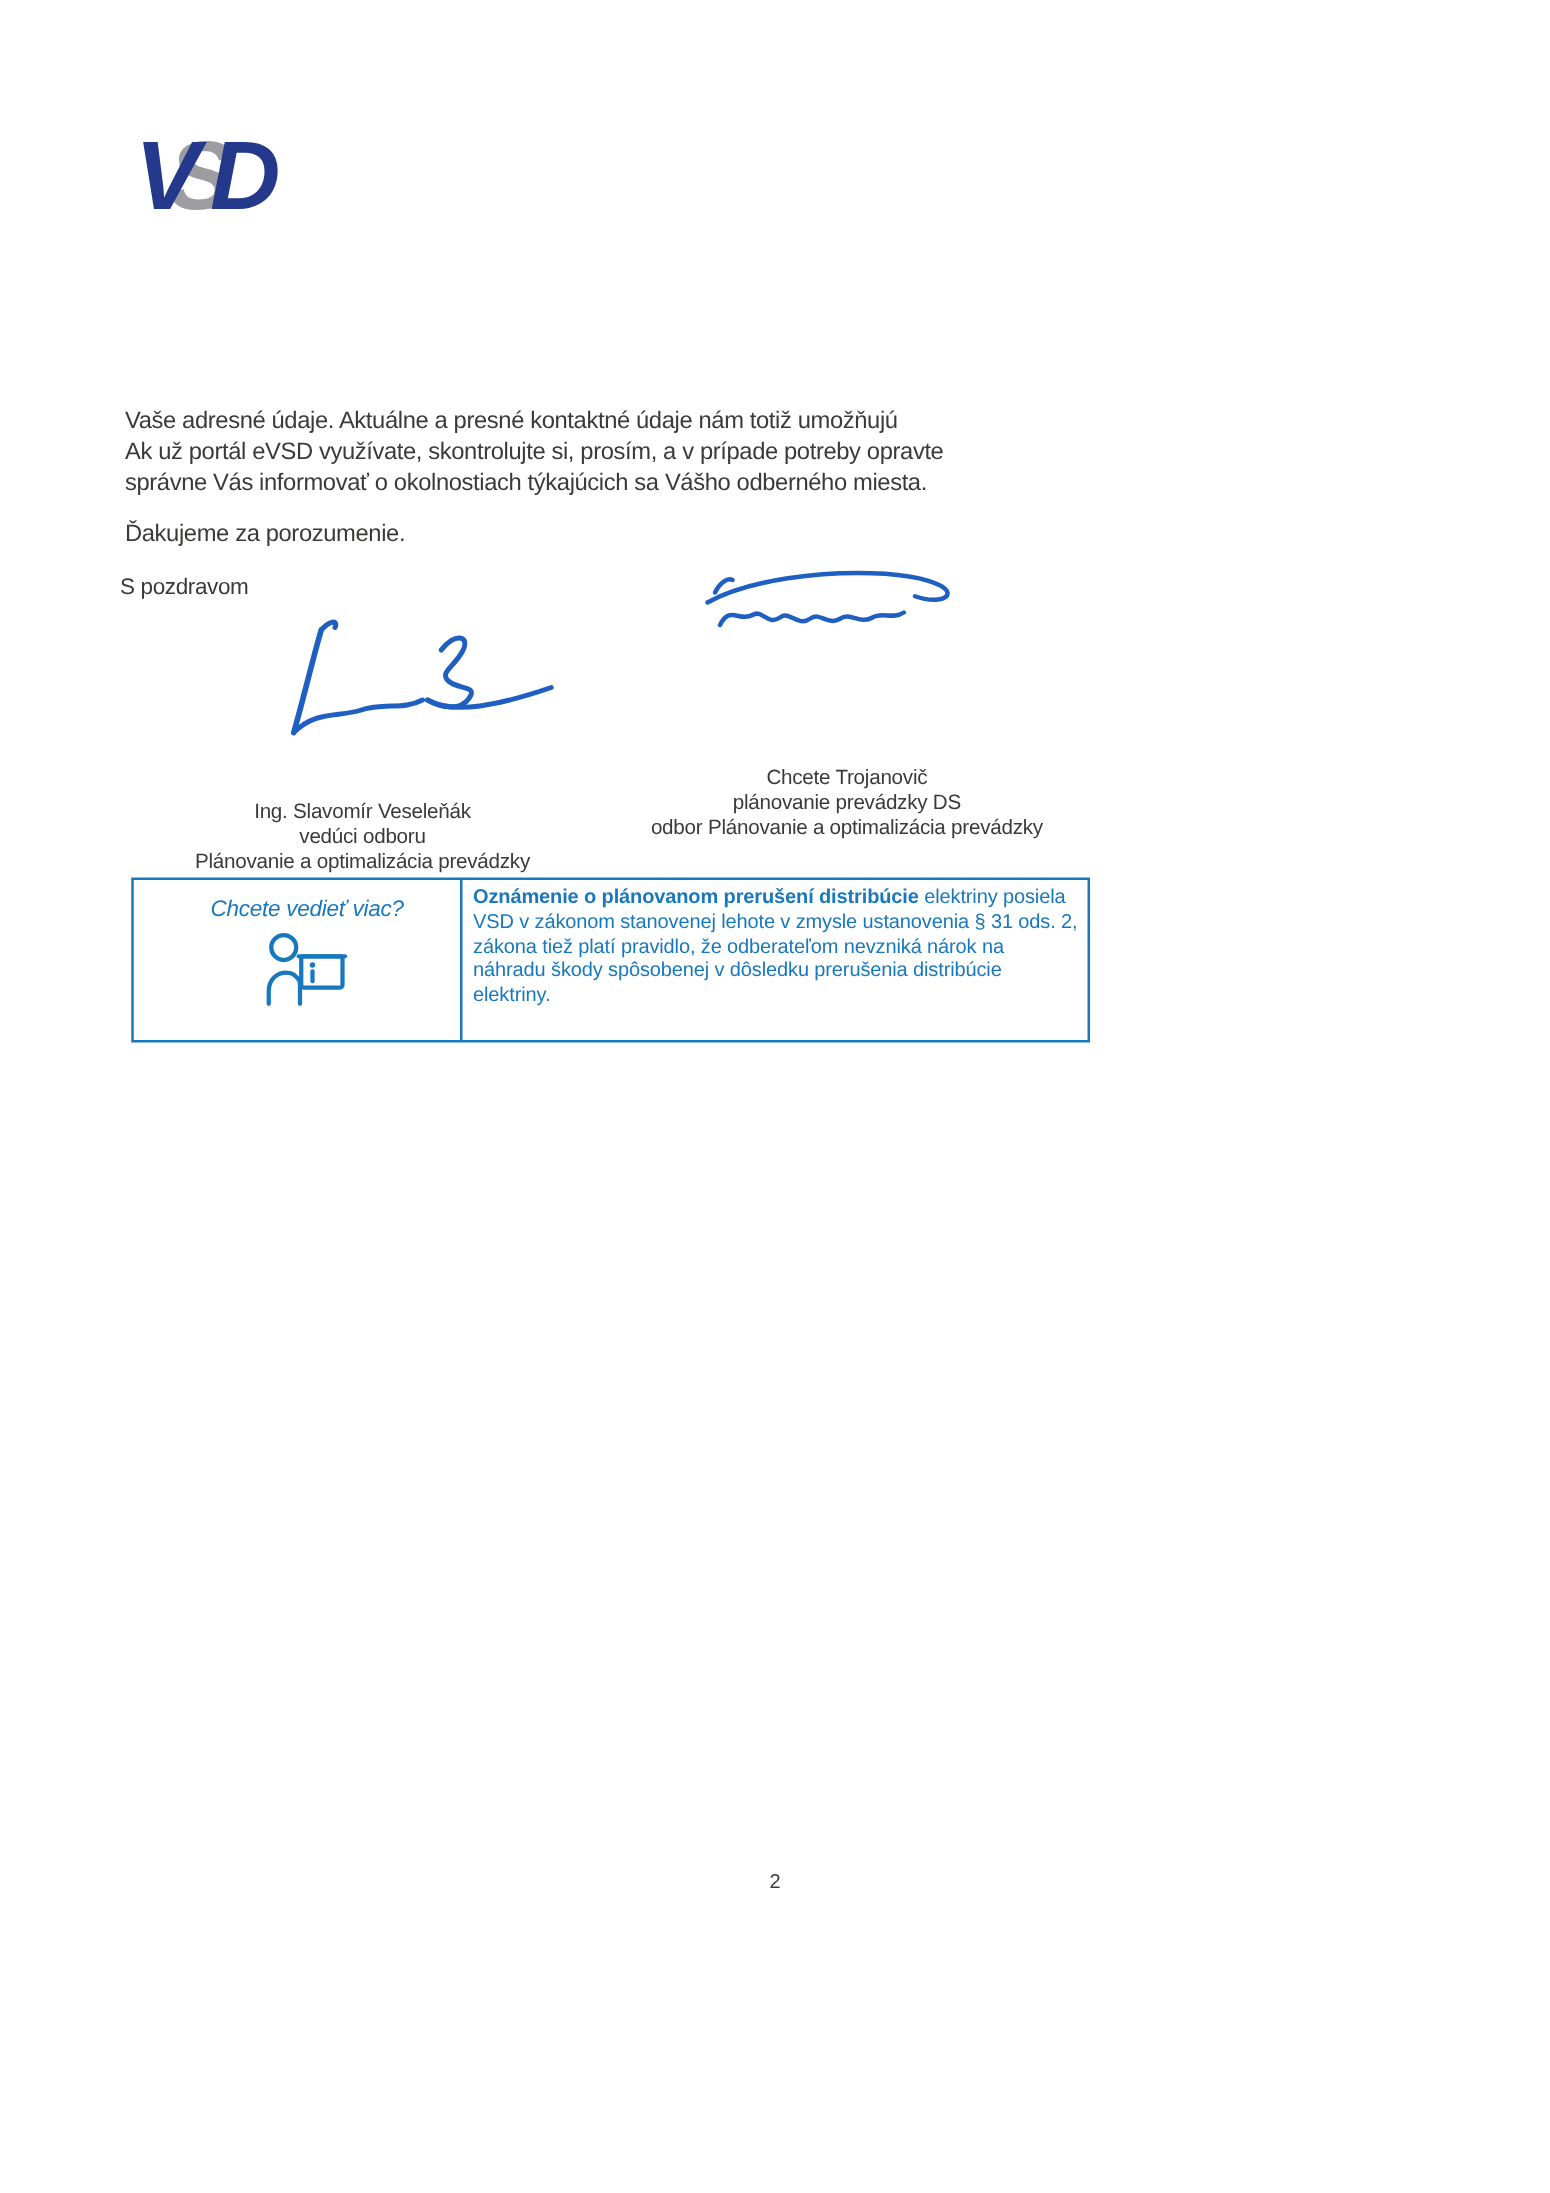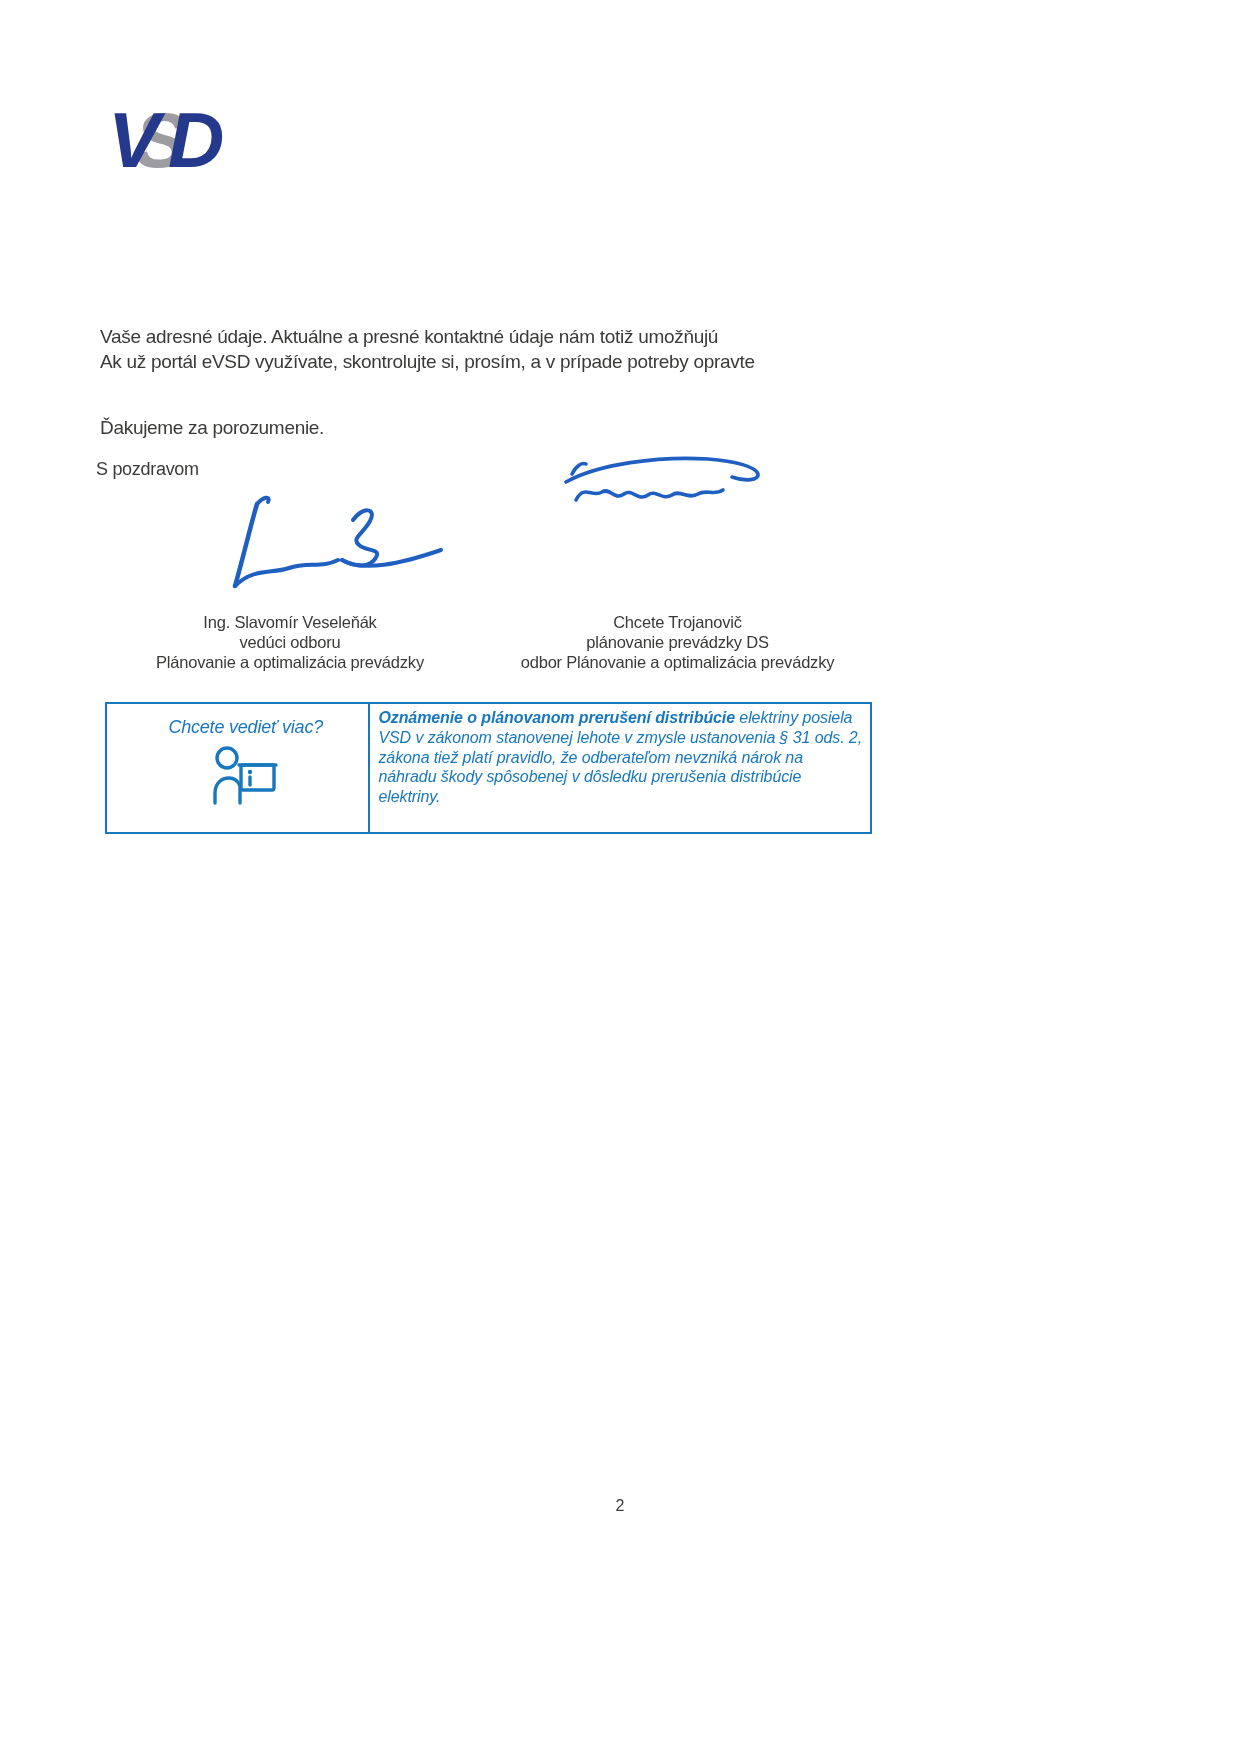--- a/index.html
+++ b/index.html
@@ -28,61 +28,62 @@
   .thanks{position:absolute;left:100px;top:417px;font-size:19px;letter-spacing:-0.3px;white-space:nowrap;}
   .regards{position:absolute;left:96px;top:459px;font-size:18px;letter-spacing:-0.3px;white-space:nowrap;}
   
   .sig{position:absolute;}
   .sig-left{left:195px;top:490px;width:260px;height:108px;}
   .sig-right{left:558px;top:452px;width:205px;height:62px;}
   .sig svg{width:100%;height:100%;}
   .sig path{fill:none;stroke:#1e5fc1;stroke-linecap:round;stroke-linejoin:round;}
   
   .sig-block{position:absolute;top:612px;text-align:center;font-size:16.5px;line-height:20px;letter-spacing:-0.2px;}
-  .sig-block-left{left:115px;width:350px;}
+  .sig-block-left{left:115px;width:350px;margin-top:27px;}
   .sig-block-right{left:485px;width:385px;}
   
   .info-box{
     position:absolute;left:105px;top:702px;width:767px;height:132px;
     border:2px solid #1878be;box-sizing:border-box;
     display:flex;color:#1878be;padding-left:16px;
   }
   .info-box-left{
     width:254px;box-sizing:border-box;border-right:2px solid #1878be;
     display:flex;flex-direction:column;align-items:center;
   }
   .info-question{font-style:italic;font-size:18px;margin-top:13px;letter-spacing:-0.2px;white-space:nowrap;}
   .info-icon{margin-top:5px;width:72px;height:72px;}
   .info-icon path,.info-icon circle,.info-icon rect,.info-icon line{
     fill:none;stroke:#1878be;stroke-width:3.4;stroke-linecap:round;stroke-linejoin:round;
   }
   .info-icon .dot{fill:#1878be;stroke:none;}
   .info-box-right{
     flex:1;box-sizing:border-box;padding:4px 8px 0 8px;
-    font-style:italic;font-size:16px;line-height:19.8px;letter-spacing:-0.1px;
+    font-size:16px;line-height:19.8px;letter-spacing:-0.1px;
   }
   .info-box-right .line{white-space:nowrap;}
   .info-box-right .bold{font-weight:bold;}
   
   .page-number{position:absolute;left:0;right:0;top:1497px;text-align:center;font-size:16px;color:#3a3a39;}
 </style>
 </head>
 <body>
 
 <div class="page">
 
   <div class="logo">
     <span class="l-s">S</span>
     <span class="l-v">V</span>
     <span class="l-d">D</span>
   </div>
 
   <div class="paragraph">
     <div class="line">Vaše adresné údaje. Aktuálne a presné kontaktné údaje nám totiž umožňujú</div>
     <div class="line">Ak už portál eVSD využívate, skontrolujte si, prosím, a v prípade potreby opravte</div>
+    <div class="line">správne Vás informovať o okolnostiach týkajúcich sa Vášho odberného miesta.</div>
   </div>
 
   <div class="thanks">Ďakujeme za porozumenie.</div>
   <div class="regards">S pozdravom</div>
 
   <div class="sig sig-left">
     <svg viewBox="0 0 260 108">
       <path d="M62,14 C68,7 76,5 73,12" stroke-width="4"></path>
       <path d="M62,14 C56,34 48,68 40,96" stroke-width="4.5"></path>
       <path d="M40,96 C58,78 76,84 94,78 C112,72 128,78 143,70" stroke-width="4"></path>

